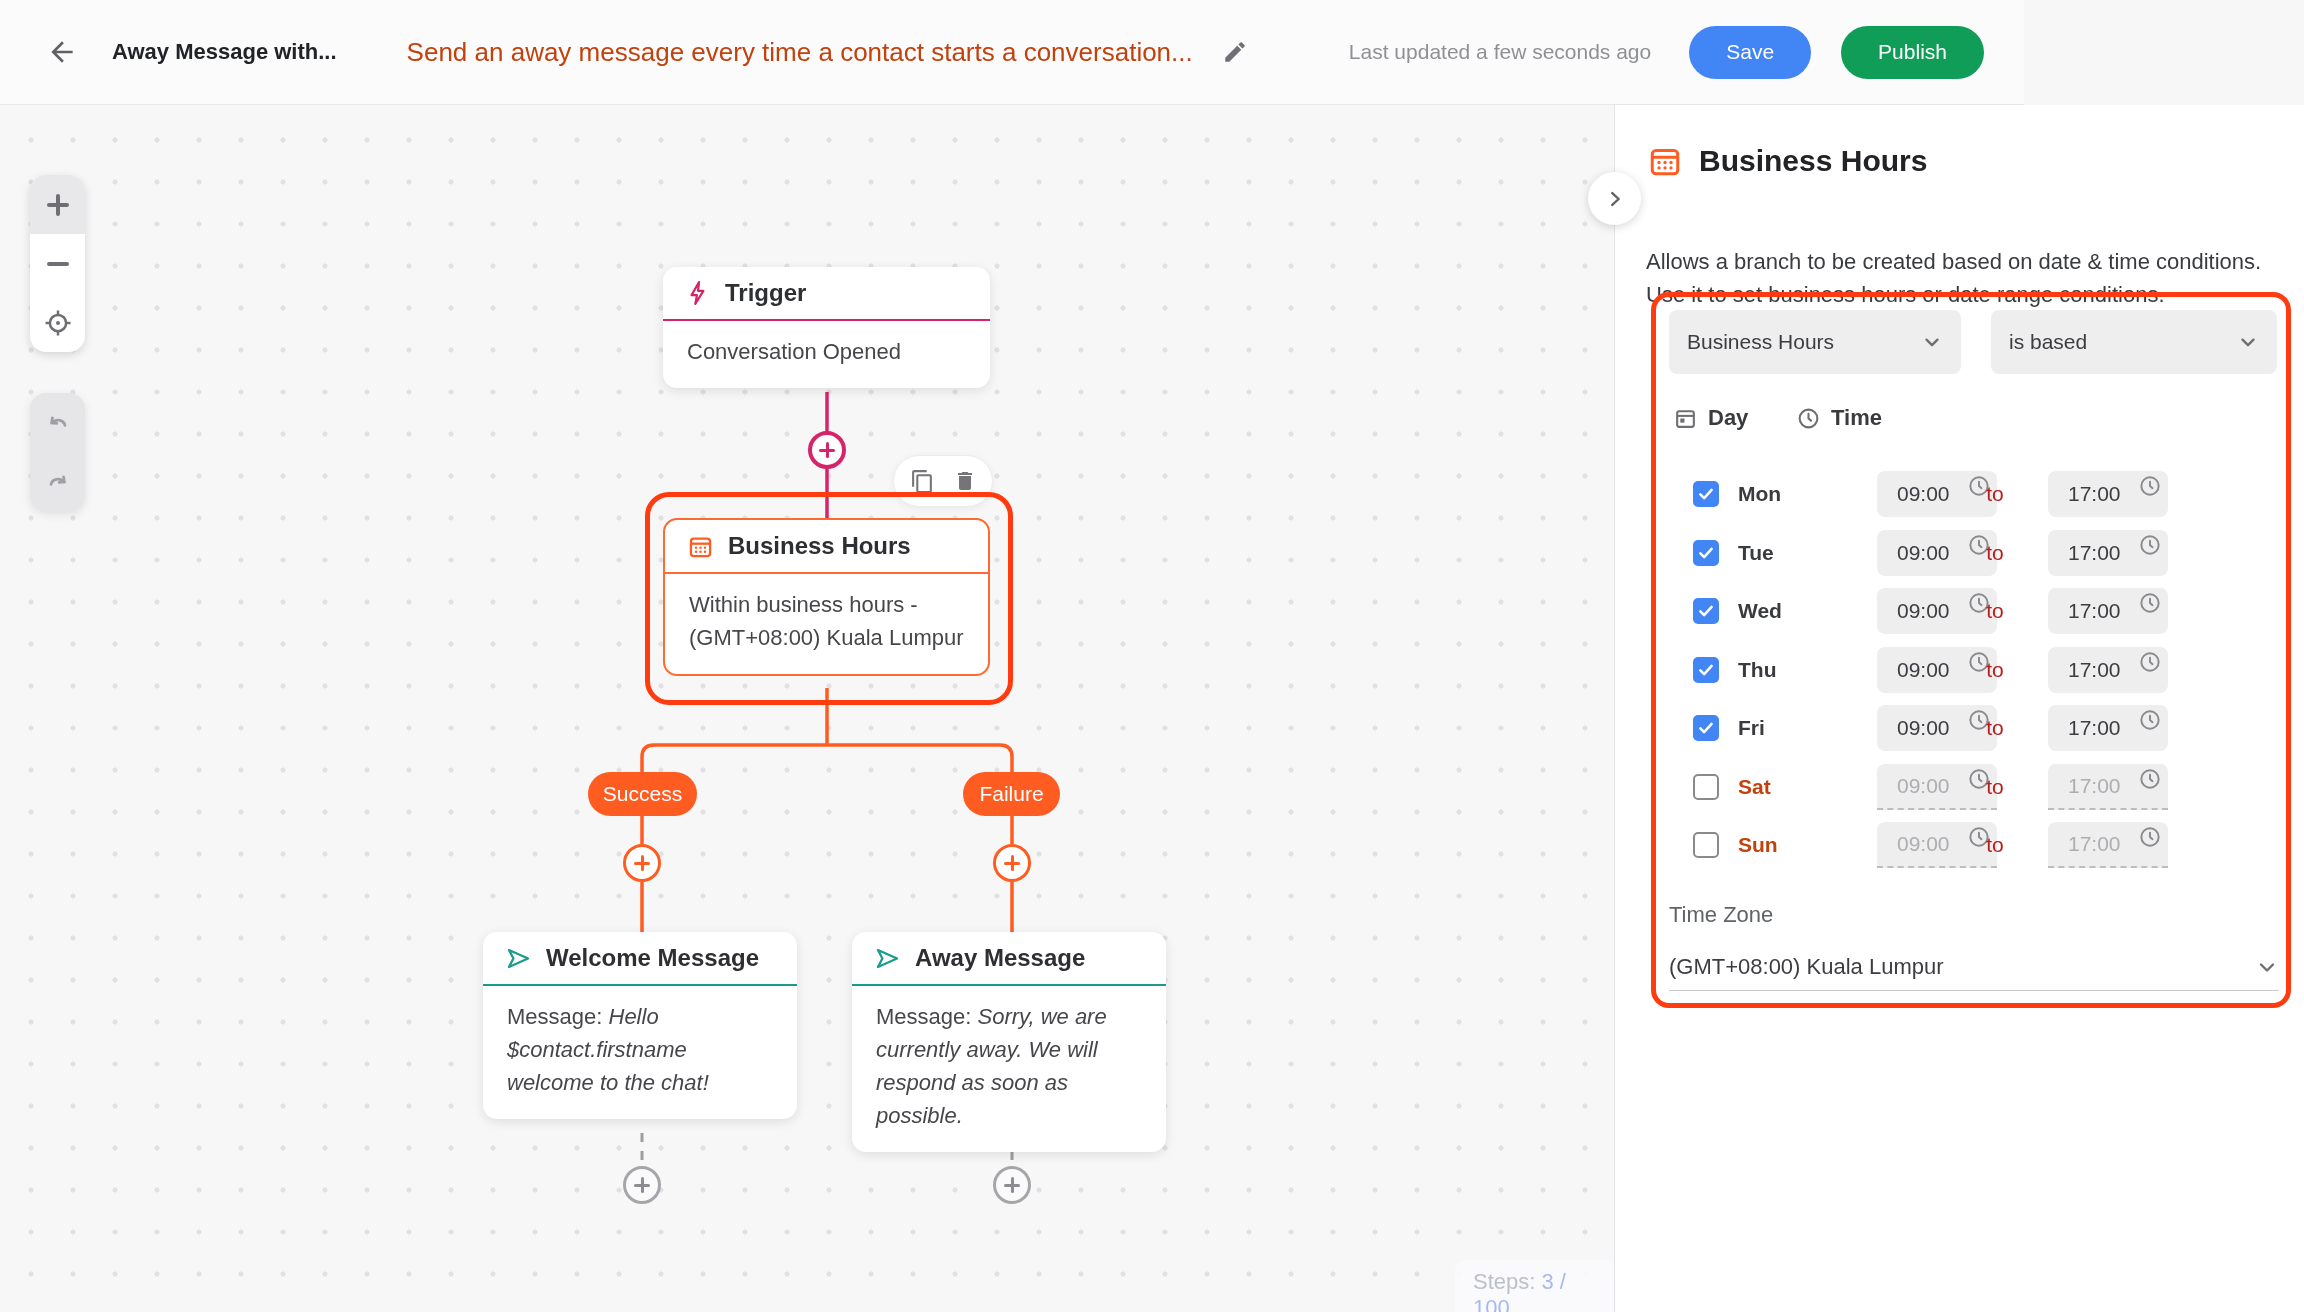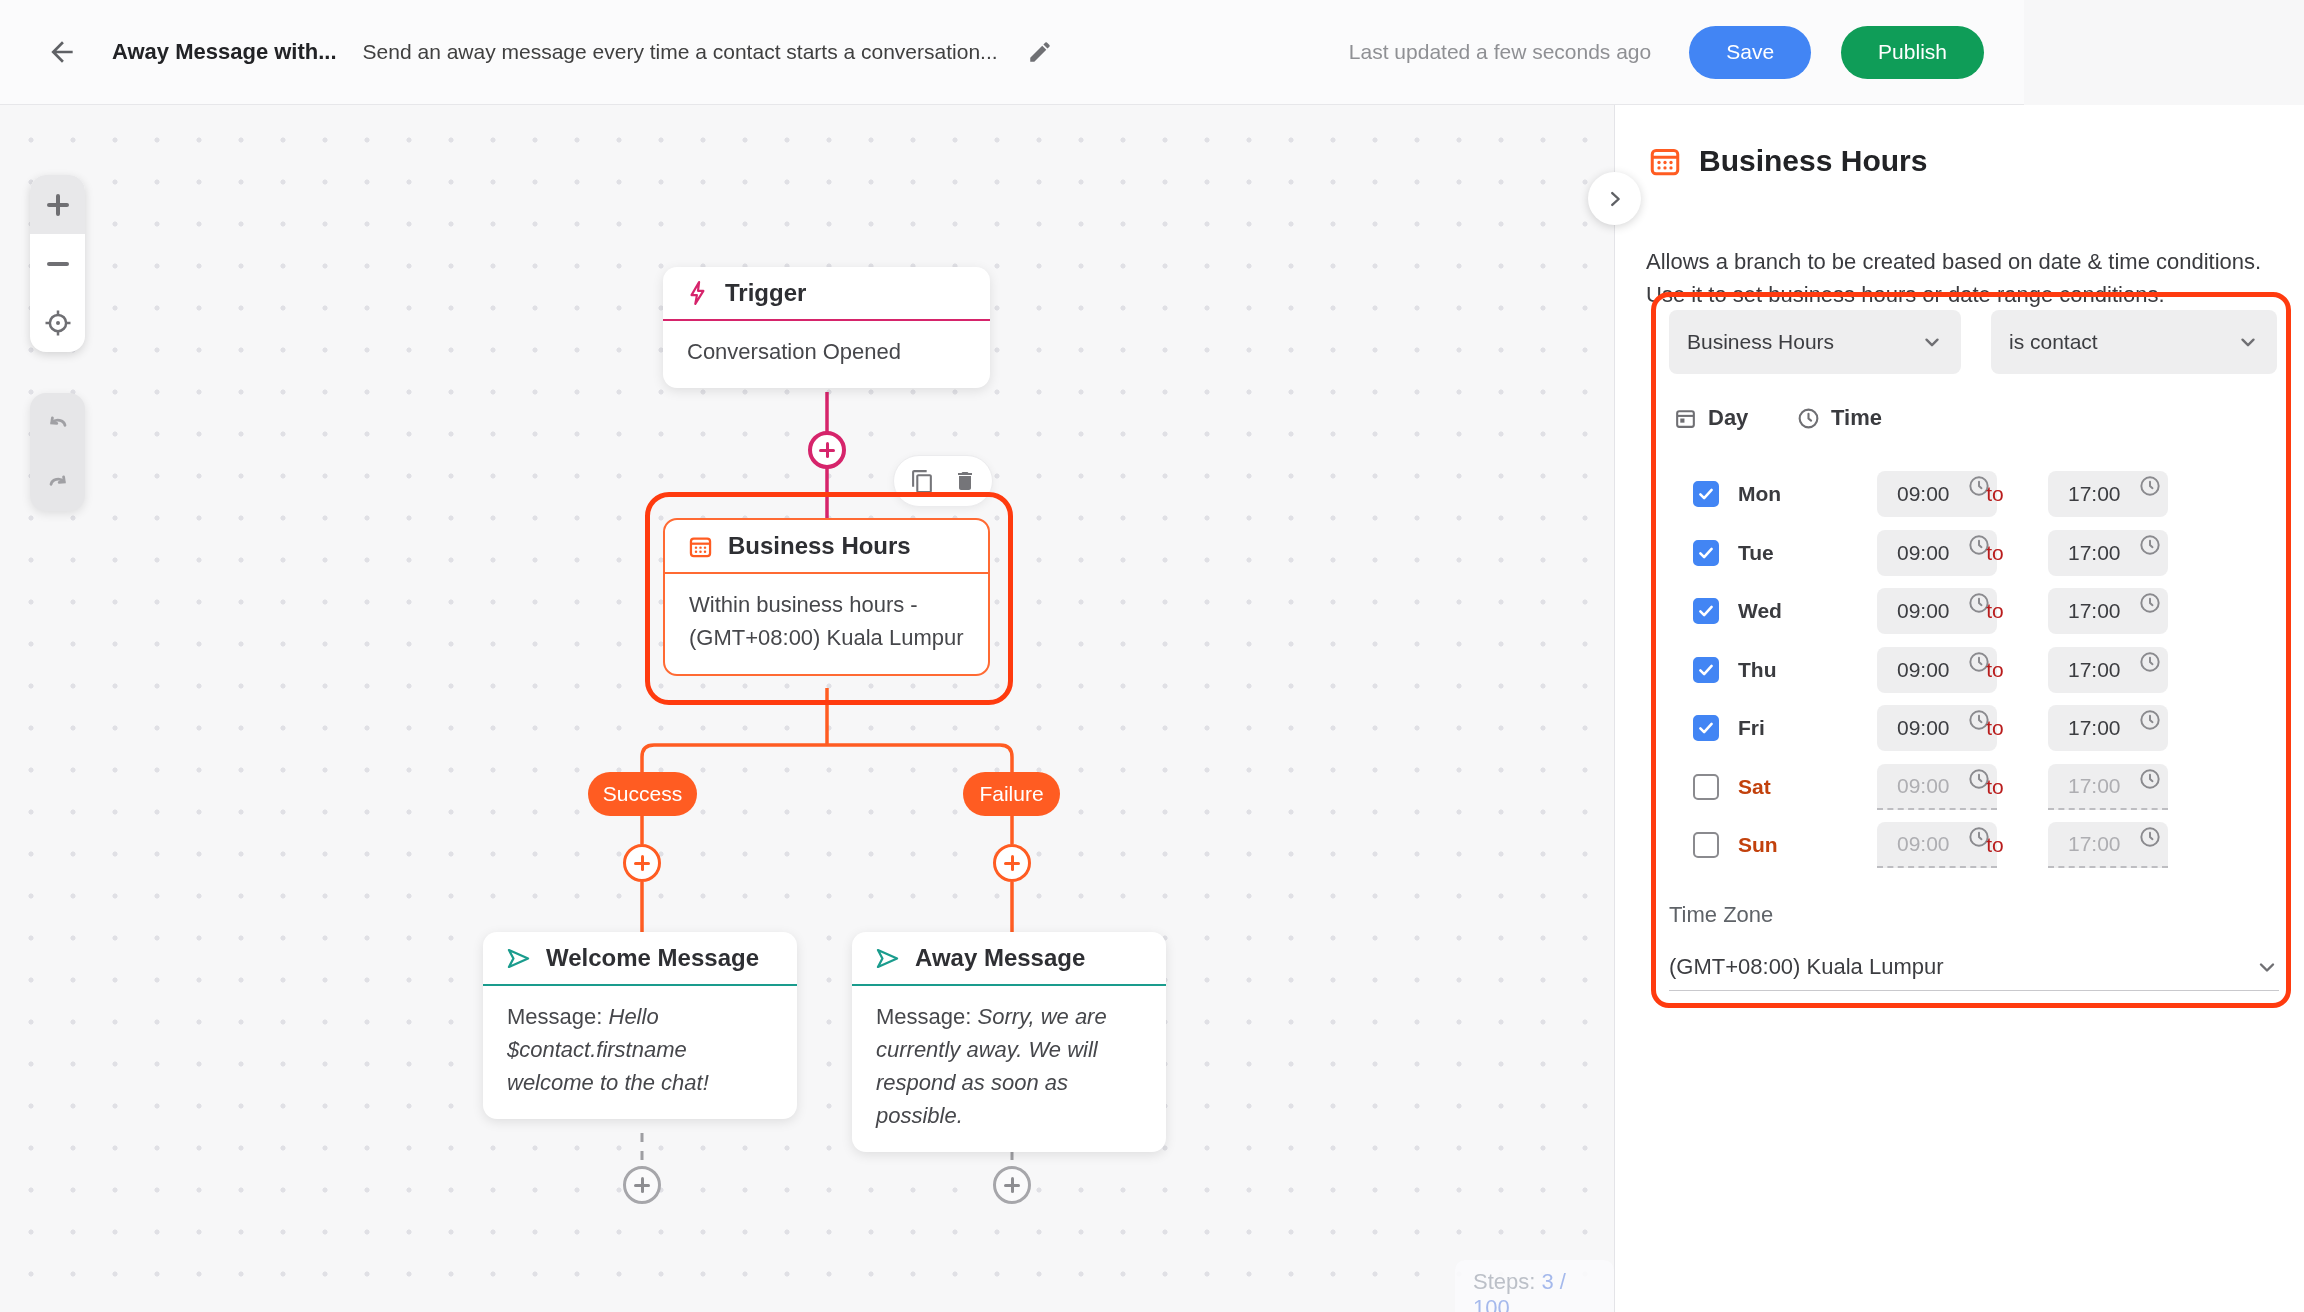--- a/index.html
+++ b/index.html
@@ -6,21 +6,21 @@
   html,body { width:2304px; height:1312px; overflow:hidden;
     font-family:"Liberation Sans", sans-serif; background:#f7f7f8; color:#3c4043; }
 
   
   .app-header { position:absolute; left:0; top:0; width:2024px; height:105px;
     background:#fbfbfc; border-bottom:1px solid #e7e7ea; display:flex; align-items:center;
     padding:0 40px; z-index:50; }
   .back-btn { width:44px; height:44px; display:flex; align-items:center; justify-content:center;
     cursor:pointer; margin-right:28px; }
   .hdr-title { font-size:22px; font-weight:bold; color:#222326; margin-right:26px; white-space:nowrap; }
-  .hdr-subtitle { font-size:21px; color:#404040; white-space:nowrap; margin-right:22px; }
+  .hdr-subtitle { font-size:26px; color:#c2410c; white-space:nowrap; margin-right:22px;margin-left:44px; }
   .pencil-btn { width:40px; height:40px; display:flex; align-items:center; justify-content:center; cursor:pointer; }
   .hdr-right { margin-left:auto; display:flex; align-items:center; gap:30px; }
   .last-updated { font-size:21px; color:#8f9094; margin-right:8px; }
   .pill-btn { height:53px; border:none; border-radius:27px; padding:0 37px; font-size:21px;
     font-weight:500; color:#fff; cursor:pointer; font-family:"Liberation Sans",sans-serif; }
   .save-btn { background:#4285f4; }
   .publish-btn { background:#0f9d58; }
 
   
   .canvas { position:absolute; left:0; top:105px; width:1614px; height:1207px;
@@ -320,21 +320,21 @@
 
   <div class="orange-box"></div>
 
   <div class="select sel-condition">
     <span class="sel-text">Business Hours</span>
     <svg class="chev" width="22" height="22" viewBox="0 0 24 24" fill="none" stroke="#6f6f73" stroke-width="2.6" stroke-linecap="round" stroke-linejoin="round">
         <path d="M6 9.5 L12 15.5 L18 9.5"></path>
       </svg>
   </div>
   <div class="select sel-operator">
-    <span class="sel-text">is contact</span>
+    <span class="sel-text">is based</span>
     <svg class="chev" width="22" height="22" viewBox="0 0 24 24" fill="none" stroke="#6f6f73" stroke-width="2.6" stroke-linecap="round" stroke-linejoin="round">
         <path d="M6 9.5 L12 15.5 L18 9.5"></path>
       </svg>
   </div>
 
   <div class="col-head col-day">
     <svg width="25" height="25" viewBox="0 0 24 24" fill="none" stroke="#6f6f73" stroke-width="2">
         <rect x="4" y="5" width="16" height="15" rx="2"></rect>
         <path d="M4 9.5 h16"></path>
         <rect x="7" y="12" width="4" height="4" fill="#6f6f73" stroke="none"></rect>

